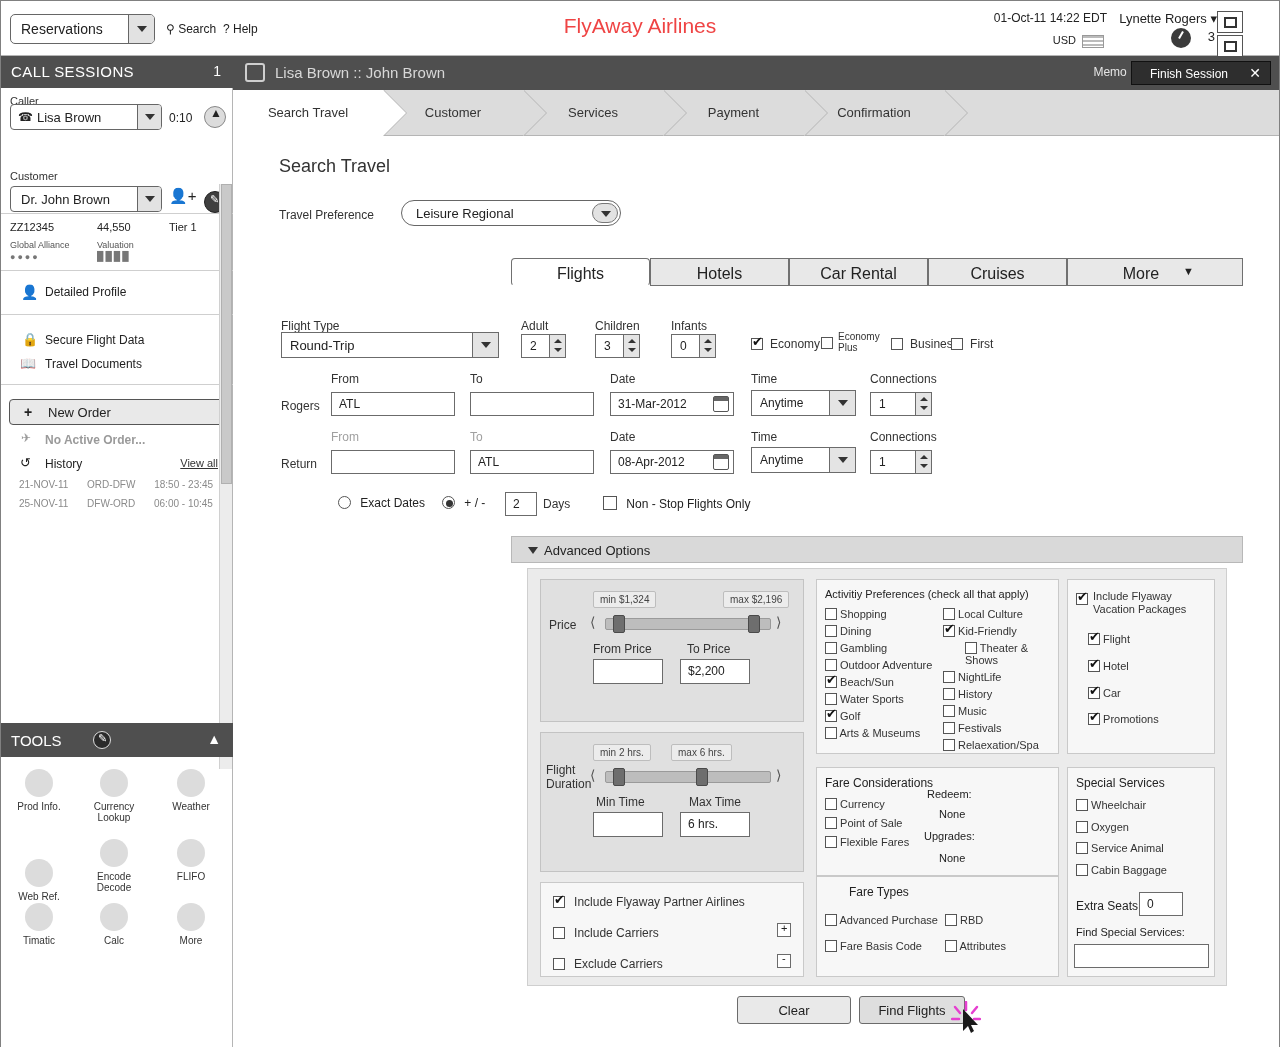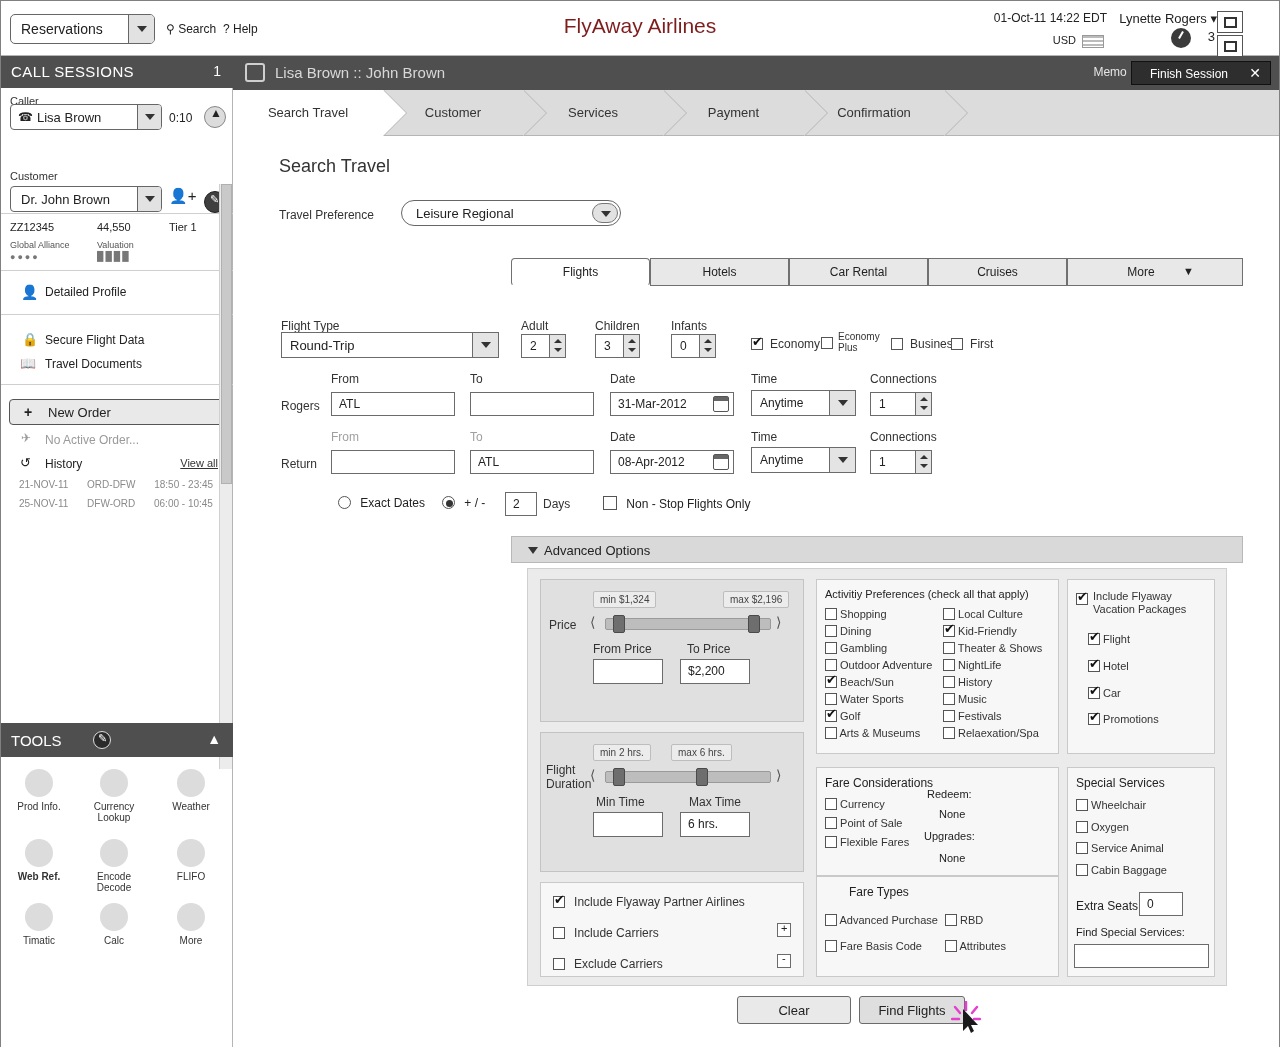--- a/index.html
+++ b/index.html
@@ -15,21 +15,21 @@
   .app { position:relative; width:1280px; height:1047px; border:1px solid #808080; }
 
   
   .topbar { position:absolute; left:0; top:0; width:1278px; height:55px; background:#fff; border-bottom:1px solid #b5b5b5; }
   .res-select { position:absolute; left:9px; top:13px; width:145px; height:30px; border:1px solid #666; border-radius:5px; background:#fff; }
   .res-select .lbl { position:absolute; left:10px; top:6px; font-size:14px; }
   .res-select .arrowbox { position:absolute; right:0; top:0; width:26px; height:28px; border-left:1px solid #666; background:#e2e2e2; border-radius:0 4px 4px 0;}
   .caret { width:0;height:0;border-left:5px solid transparent;border-right:5px solid transparent;border-top:6px solid #333; position:absolute; left:8px; top:11px;}
   .topsearch { position:absolute; left:165px; top:21px; font-size:12px; color:#222; }
   .tophelp { position:absolute; left:222px; top:21px; font-size:12px; color:#222; }
-  .brand { position:absolute; left:0; top:13px; width:1278px; text-align:center; font-size:21px; color:#7f1d1d; }
+  .brand { position:absolute; left:0; top:13px; width:1278px; text-align:center; font-size:21px; color:#ef4444; }
   .dt { position:absolute; right:172px; top:10px; font-size:12px; text-align:right; width:190px; }
   .cur { position:absolute; right:203px; top:33px; font-size:11px; }
   .flag { position:absolute; right:175px; top:34px; width:22px; height:13px; background:
       repeating-linear-gradient(to bottom, #bbb 0 2px, #fff 2px 4px); border:1px solid #999; }
   .user { position:absolute; right:62px; top:10px; font-size:13px; }
   .gauge { position:absolute; right:88px; top:27px; width:20px;height:20px;border-radius:50%;background:#3b3b3b; }
   .gauge:after{content:"";position:absolute;left:9px;top:3px;width:2px;height:8px;background:#fff;transform:rotate(30deg);}
   .gaugenum { position:absolute; right:64px; top:28px; font-size:13px; }
   .winbtn { position:absolute; width:26px;height:22px;border:1px solid #555;background:#fff; }
   .winbtn .inner{position:absolute;left:6px;top:5px;width:13px;height:11px;border:2px solid #333;}
@@ -81,21 +81,21 @@
   .main{position:absolute;left:232px;top:135px;width:1046px;height:911px;background:#fff;overflow:hidden;}
   .h1{position:absolute;left:46px;top:20px;font-size:18px;color:#333;}
   .flbl{font-size:12px;color:#333;}
   .box{border:1px solid #6b6b6b;background:#fff;}
   .pill{border:1px solid #666;border-radius:13px;height:26px;background:#fff;position:relative;}
   .pill .tx{position:absolute;left:14px;top:5px;font-size:13px;}
   .pill .ab{position:absolute;right:2px;top:2px;width:26px;height:20px;border-radius:11px;background:#e2e2e2;border:1px solid #777;}
 
   .tabs{position:absolute;left:278px;top:122px;width:732px;height:28px;}
   .tab{position:absolute;top:0;height:28px;border:1px solid #707070;background:#e8e8e8;}
-  .tab .lab{position:absolute;top:6px;width:100%;text-align:center;font-size:12px;}
+  .tab .lab{position:absolute;top:6px;width:100%;text-align:center;font-size:16px;}
   .tab.sel{background:#fff;border-bottom:1px solid #fff;}
 
   .inp{border:1px solid #6b6b6b;background:#fff;height:24px;position:relative;}
   .inp .v{position:absolute;left:7px;top:4px;font-size:12px;}
   .ddl{border:1px solid #6b6b6b;background:#fff;height:26px;position:relative;}
   .ddl .v{position:absolute;left:8px;top:5px;font-size:13px;}
   .ddl .ab{position:absolute;right:0;top:0;width:26px;height:24px;border-left:1px solid #6b6b6b;background:#e4e4e4;}
   .spin{border:1px solid #6b6b6b;background:#fff;height:24px;position:relative;}
   .spin .v{position:absolute;left:8px;top:4px;font-size:12px;}
   .spin .sb{position:absolute;right:0;top:0;width:16px;height:22px;background:#e4e4e4;border-left:1px solid #6b6b6b;}
@@ -218,21 +218,21 @@
       <span class="tx">Travel Documents</span>
     </div>
     <div class="divider" style="top:328px;"></div>
 
     <div class="neworder" style="top:343px;">
       <span style="position:absolute;left:14px;top:4px;font-size:14px;font-weight:bold;">+</span>
       <span class="tx">New Order</span>
     </div>
     <div class="lrow" style="top:374px;">
       <span style="position:absolute;left:20px;top:1px;font-size:12px;color:#999;">✈</span>
-      <span class="tx" style="color:#9a9a9a;">No Active Order...</span>
+      <span class="tx" style="color:#9a9a9a;font-weight:bold;">No Active Order...</span>
     </div>
     <div class="lrow" style="top:398px;">
       <span style="position:absolute;left:19px;top:1px;font-size:13px;">↺</span>
       <span class="tx">History</span>
       <span style="position:absolute;right:15px;top:3px;font-size:11px;text-decoration:underline;color:#333;">View all</span>
     </div>
     <div class="histrow" style="top:423px;">
       <span>21-NOV-11</span>
       <span style="margin-left:16px;">ORD-DFW</span>
       <span style="margin-left:16px;">18:50 - 23:45</span>
@@ -251,21 +251,21 @@
       <div class="t">TOOLS</div>
       <div style="position:absolute;left:92px;top:8px;width:18px;height:18px;border-radius:50%;background:#2b2b2b;border:1px solid #ddd;">
         <span style="position:absolute;left:4px;top:0px;font-size:11px;color:#fff;">✎</span>
       </div>
       <div style="position:absolute;right:12px;top:8px;font-size:14px;">▲</div>
     </div>
 
     <div class="tool" style="left:3px;top:713px;"><div class="dot"></div><span>Prod Info.</span></div>
     <div class="tool" style="left:78px;top:713px;"><div class="dot"></div><span>Currency Lookup</span></div>
     <div class="tool" style="left:155px;top:713px;"><div class="dot"></div><span>Weather</span></div>
-    <div class="tool" style="left:3px;top:783px;font-weight:bold;"><div class="dot"></div><span>Web Ref.</span></div>
+    <div class="tool" style="left:3px;top:803px;"><div class="dot"></div><span>Web Ref.</span></div>
     <div class="tool" style="left:78px;top:783px;"><div class="dot"></div><span>Encode Decode</span></div>
     <div class="tool" style="left:155px;top:783px;"><div class="dot"></div><span>FLIFO</span></div>
     <div class="tool" style="left:3px;top:847px;"><div class="dot"></div><span>Timatic</span></div>
     <div class="tool" style="left:78px;top:847px;"><div class="dot"></div><span>Calc</span></div>
     <div class="tool" style="left:155px;top:847px;"><div class="dot"></div><span>More</span></div>
   </div>
 
   <div class="sesshdr">
     <div class="icon"></div>
     <div class="nm">Lisa Brown :: John Brown</div>
@@ -542,21 +542,21 @@
           <div class="chk" style="margin-bottom:5px;"><span class="cb"></span> <span>Gambling</span></div>
           <div class="chk" style="margin-bottom:5px;"><span class="cb"></span> <span>Outdoor Adventure</span></div>
           <div class="chk" style="margin-bottom:5px;"><span class="cb on"></span> <span>Beach/Sun</span></div>
           <div class="chk" style="margin-bottom:5px;"><span class="cb"></span> <span>Water Sports</span></div>
           <div class="chk" style="margin-bottom:5px;"><span class="cb on"></span> <span>Golf</span></div>
           <div class="chk"><span class="cb"></span> <span>Arts &amp; Museums</span></div>
         </div>
         <div style="position:absolute;left:126px;top:28px;">
           <div class="chk" style="margin-bottom:5px;"><span class="cb"></span> <span>Local Culture</span></div>
           <div class="chk" style="margin-bottom:5px;"><span class="cb on"></span> <span>Kid-Friendly</span></div>
-          <div class="chk" style="margin-bottom:5px;"><span class="cb"></span> <span>Theater &amp; Shows</span></div>
+          <div class="chk" style="margin-bottom:5px;margin-left:22px;"><span class="cb"></span> <span>Theater &amp; Shows</span></div>
           <div class="chk" style="margin-bottom:5px;"><span class="cb"></span> <span>NightLife</span></div>
           <div class="chk" style="margin-bottom:5px;"><span class="cb"></span> <span>History</span></div>
           <div class="chk" style="margin-bottom:5px;"><span class="cb"></span> <span>Music</span></div>
           <div class="chk" style="margin-bottom:5px;"><span class="cb"></span> <span>Festivals</span></div>
           <div class="chk"><span class="cb"></span> <span>Relaexation/Spa</span></div>
         </div>
       </div>
 
       <div class="subw" style="left:288px;top:198px;width:243px;height:109px;">
         <div style="position:absolute;left:8px;top:8px;font-size:12px;">Fare Considerations</div>

